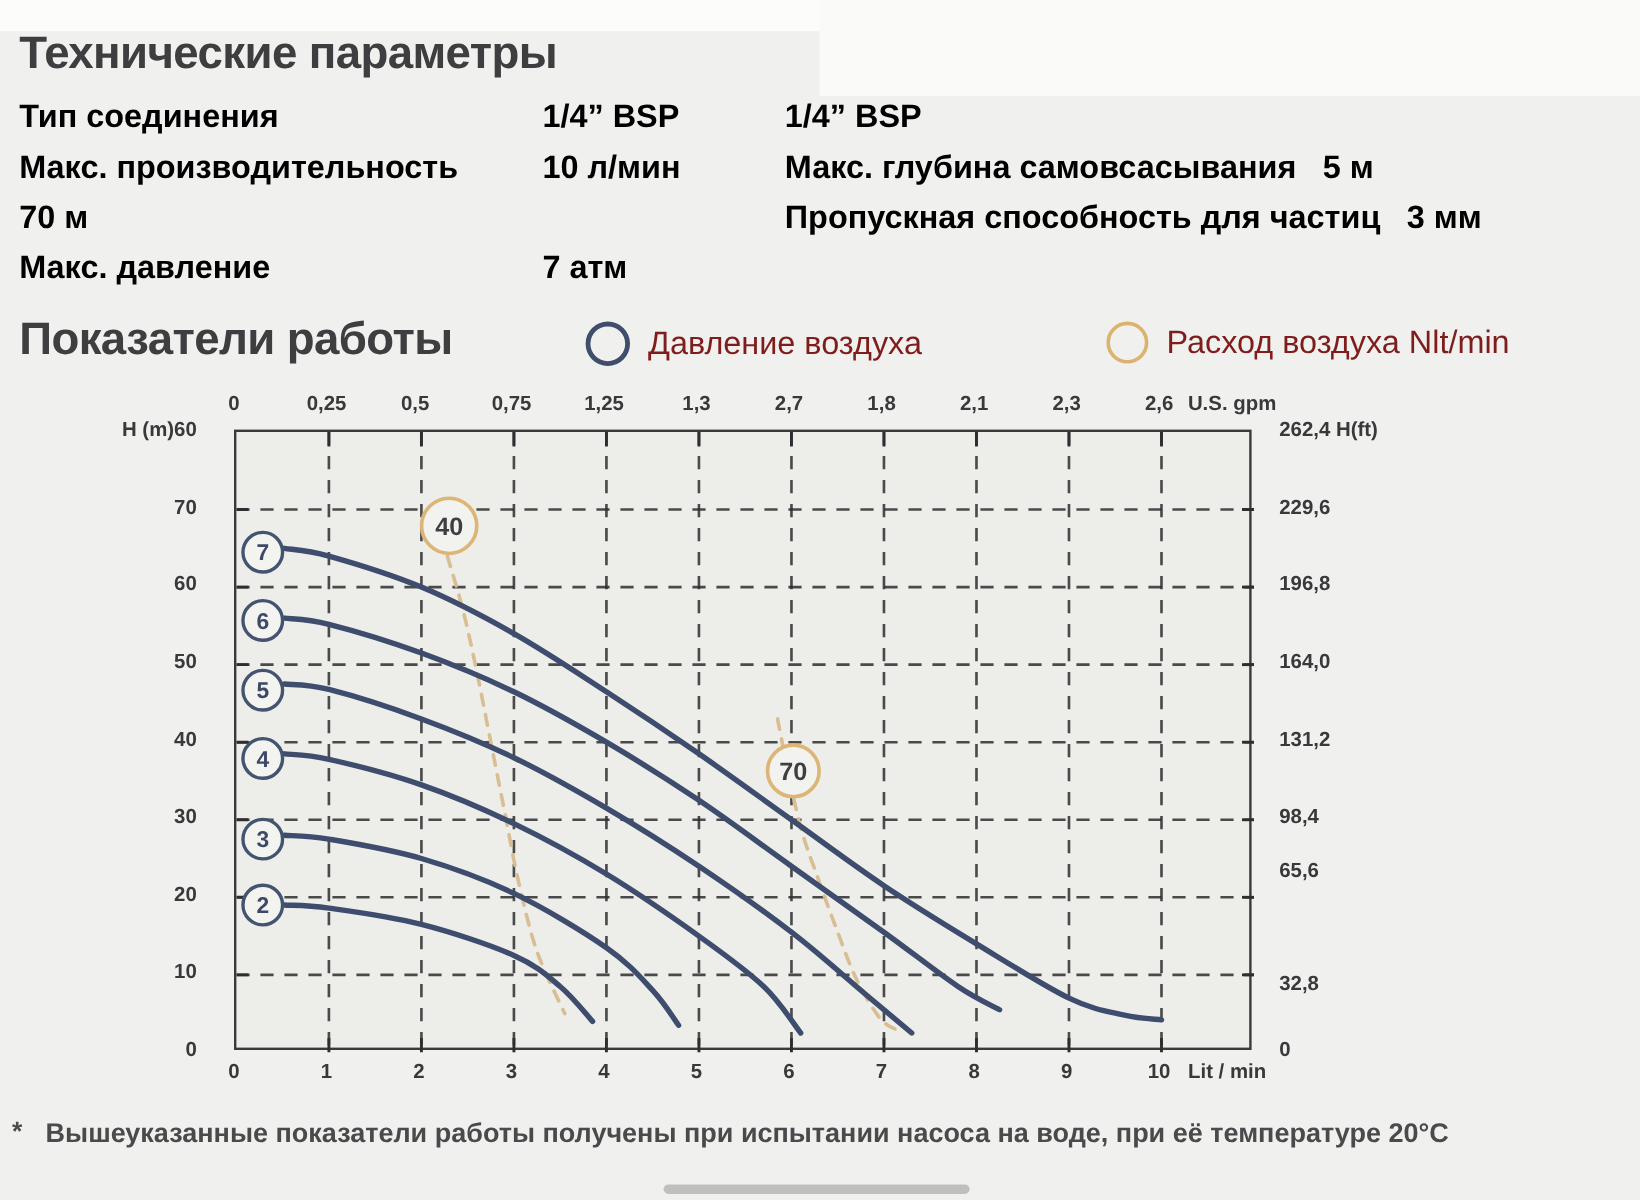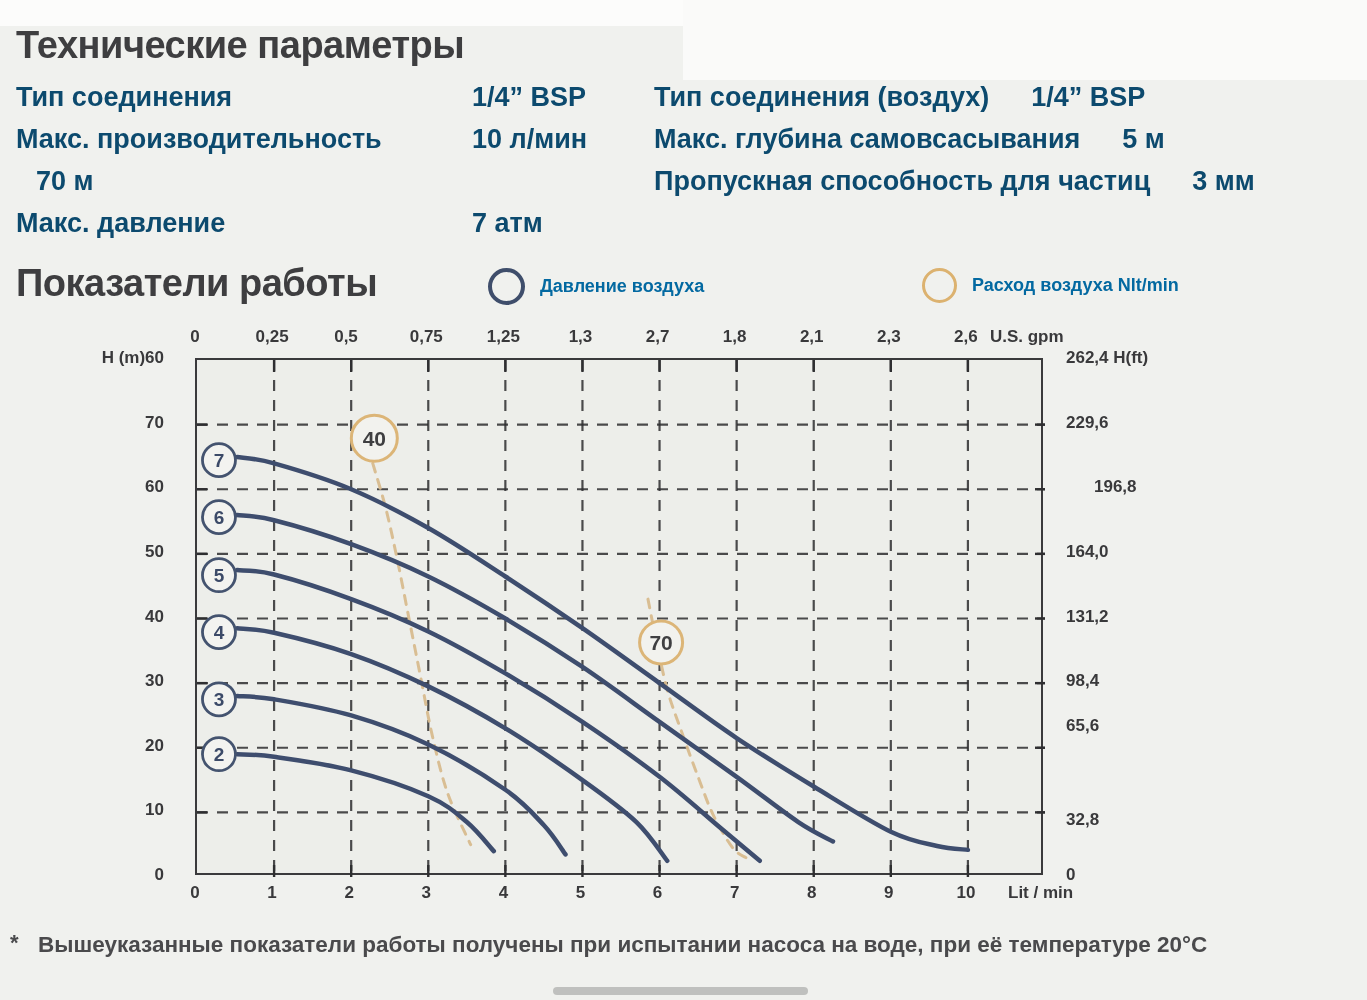--- a/index.html
+++ b/index.html
@@ -17,29 +17,29 @@
     font-size:38px;font-weight:bold;color:#3e3e40;letter-spacing:-0.5px;
   }
   .perf-title{
     position:absolute;left:16px;top:262px;margin:0;
     font-size:38px;font-weight:bold;color:#3e3e40;letter-spacing:-0.5px;
   }
 
   .specs{position:absolute;top:76px;}
   .specs-left{left:16px;width:630px;}
   .specs-right{left:654px;width:700px;}
-  .spec-row{display:flex;align-items:center;height:42px;font-size:27px;font-weight:600;color:#0c4a6e;}
+  .spec-row{display:flex;align-items:center;height:42px;font-size:27px;font-weight:600;color:#000000;}
   .specs-left .spec-label{flex:0 0 436px;}
   .specs-right .spec-label{margin-right:22px;}
-  .spec-value{white-space:nowrap;margin-left:20px;}
+  .spec-value{white-space:nowrap;}
 
   .legend{position:absolute;left:488px;top:268px;width:860px;height:44px;}
   .legend-item{position:absolute;top:0;display:flex;align-items:center;}
   .legend-ring{width:29px;height:29px;border-radius:50%;margin-right:15px;background:transparent;}
-  .legend-label{font-size:18px;font-weight:700;color:#0369a1;white-space:nowrap;}
+  .legend-label{font-size:27px;font-weight:400;color:#7f1d1d;white-space:nowrap;}
 
   .plot{
     position:absolute;left:195px;top:358px;width:848px;height:517px;
     border:2.5px solid #3a3a3c;background:#edeeea;box-sizing:border-box;
   }
   .plot svg{position:absolute;left:0;top:0;}
 
   .axis{position:absolute;font-size:17px;font-weight:bold;color:#39393b;}
   .axis span{position:absolute;line-height:20px;white-space:nowrap;}
   .axis-top{left:195px;top:327px;width:1160px;height:20px;}
@@ -78,21 +78,20 @@
       <div class="spec-row">
         <span class="spec-value">70 м</span>
       </div>
       <div class="spec-row">
         <span class="spec-label">Макс. давление</span>
         <span class="spec-value">7 атм</span>
       </div>
     </div>
   <div class="specs specs-right" id="specs-right">
       <div class="spec-row">
-        <span class="spec-label">Тип соединения (воздух)</span>
         <span class="spec-value">1/4” BSP</span>
       </div>
       <div class="spec-row">
         <span class="spec-label">Макс. глубина самовсасывания</span>
         <span class="spec-value">5 м</span>
       </div>
       <div class="spec-row">
         <span class="spec-label">Пропускная способность для частиц</span>
         <span class="spec-value">3 мм</span>
       </div>
@@ -208,37 +207,37 @@
       <span class="tick" style="left: 77.0909px;">1</span>
       <span class="tick" style="left: 154.182px;">2</span>
       <span class="tick" style="left: 231.273px;">3</span>
       <span class="tick" style="left: 308.364px;">4</span>
       <span class="tick" style="left: 385.455px;">5</span>
       <span class="tick" style="left: 462.545px;">6</span>
       <span class="tick" style="left: 539.636px;">7</span>
       <span class="tick" style="left: 616.727px;">8</span>
       <span class="tick" style="left: 693.818px;">9</span>
       <span class="tick" style="left: 770.909px;">10</span>
-      <span style="left: 813px;">Lit / min</span>
+      <span style="left: 795px;">Lit / min</span>
     </div>
   <div class="axis axis-left" id="axis-left">
       <span style="top: -10px;">H (m)60</span>
       <span style="top: 54.625px;">70</span>
       <span style="top: 119.25px;">60</span>
       <span style="top: 183.875px;">50</span>
       <span style="top: 248.5px;">40</span>
       <span style="top: 313.125px;">30</span>
       <span style="top: 377.75px;">20</span>
       <span style="top: 442.375px;">10</span>
       <span style="top: 507px;">0</span>
     </div>
   <div class="axis axis-right" id="axis-right">
       <span style="top: -10px; left: 0px;">262,4 H(ft)</span>
       <span style="top: 54.625px; left: 0px;">229,6</span>
-      <span style="top: 119.25px; left: 0px; margin-left: 28px;">196,8</span>
+      <span style="top: 119.25px; left: 0px;">196,8</span>
       <span style="top: 183.875px; left: 0px;">164,0</span>
       <span style="top: 248.5px; left: 0px;">131,2</span>
       <span style="top: 313.125px; left: 0px;">98,4</span>
       <span style="top: 358px; left: 0px;">65,6</span>
       <span style="top: 452px; left: 0px;">32,8</span>
       <span style="top: 507px; left: 0px;">0</span>
     </div>
 
   <div class="footnote">
     <span class="fn-star">*</span>

